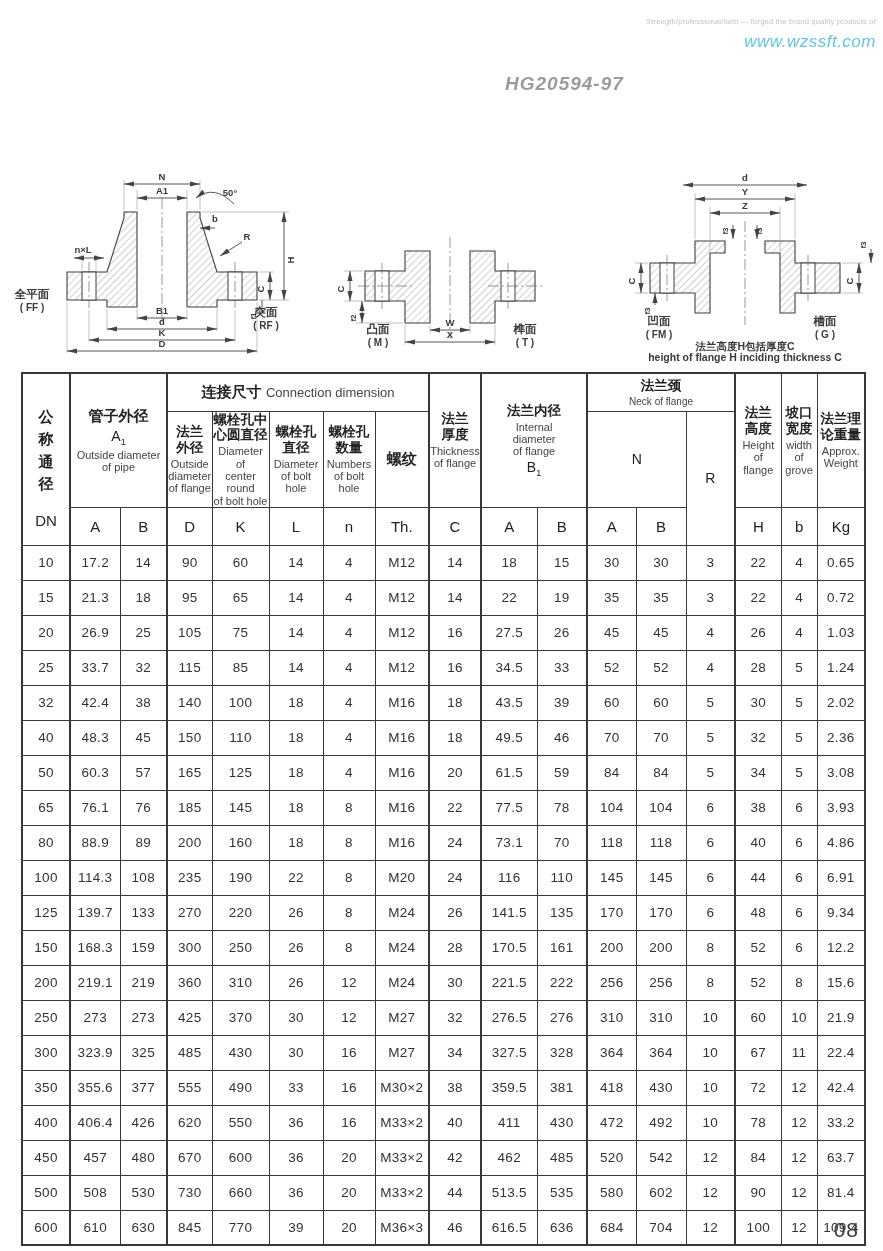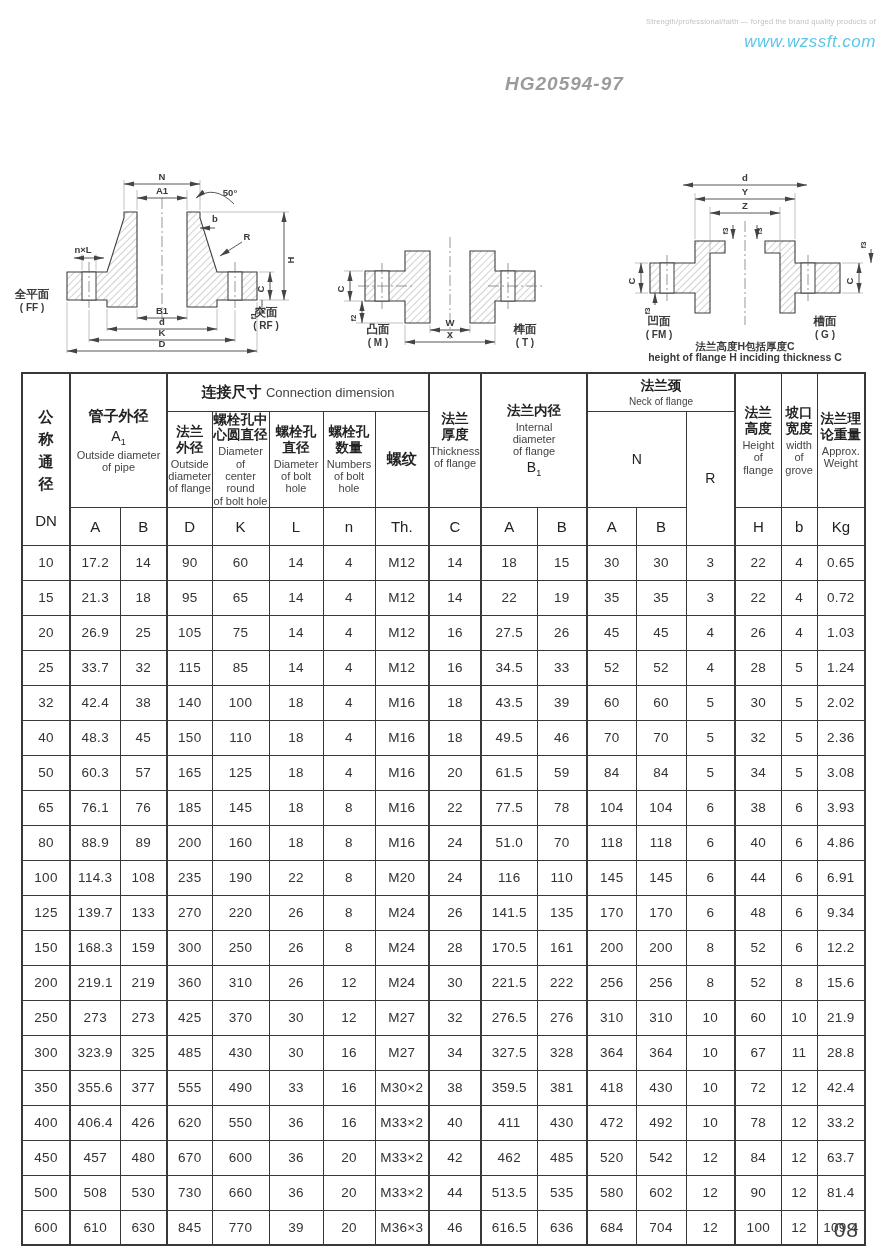--- a/index.html
+++ b/index.html
@@ -497,21 +497,21 @@
         <tr>
           <td>80</td>
           <td>88.9</td>
           <td>89</td>
           <td>200</td>
           <td>160</td>
           <td>18</td>
           <td>8</td>
           <td>M16</td>
           <td>24</td>
-          <td>51.0</td>
+          <td>73.1</td>
           <td>70</td>
           <td>118</td>
           <td>118</td>
           <td>6</td>
           <td>40</td>
           <td>6</td>
           <td>4.86</td>
         </tr>
         <tr>
           <td>100</td>
@@ -618,21 +618,21 @@
           <td>16</td>
           <td>M27</td>
           <td>34</td>
           <td>327.5</td>
           <td>328</td>
           <td>364</td>
           <td>364</td>
           <td>10</td>
           <td>67</td>
           <td>11</td>
-          <td>28.8</td>
+          <td>22.4</td>
         </tr>
         <tr>
           <td>350</td>
           <td>355.6</td>
           <td>377</td>
           <td>555</td>
           <td>490</td>
           <td>33</td>
           <td>16</td>
           <td>M30×2</td>

